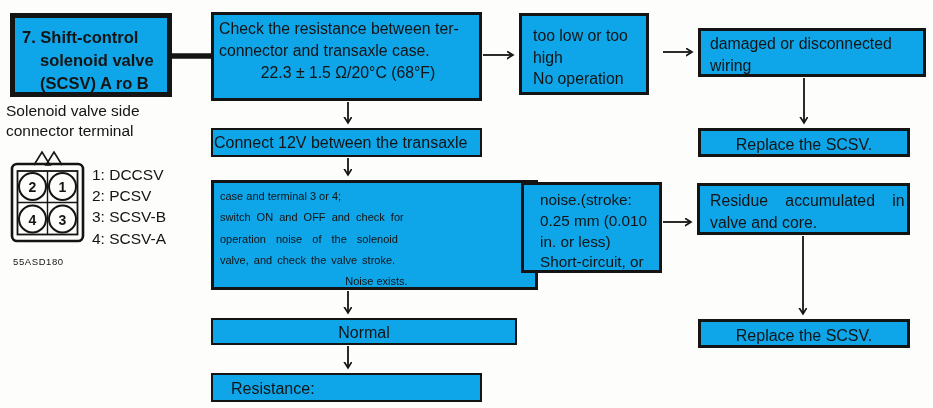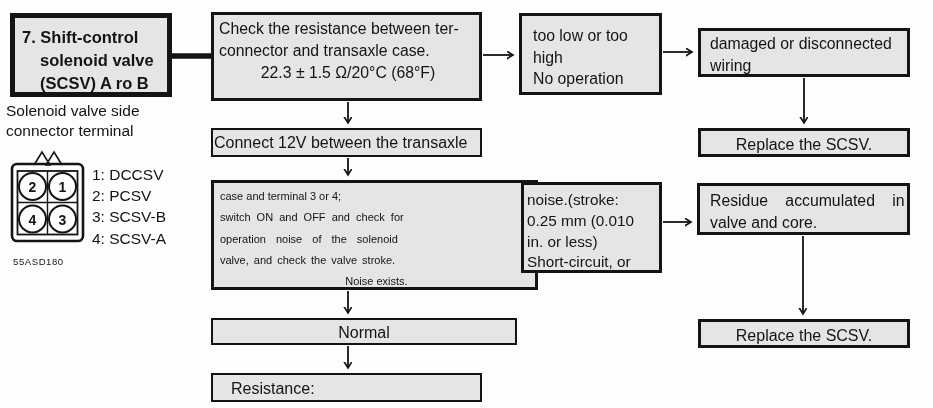--- a/index.html
+++ b/index.html
@@ -8,21 +8,21 @@
     width: 933px;
     height: 408px;
     background: #fdfdfb;
     font-family: "Liberation Sans", "DejaVu Sans", sans-serif;
     color: #141414;
     overflow: hidden;
   }
   .box {
     position: absolute;
     border: 3px solid #141414;
-    background: #e5e5e5;
+    background: #0ea5e9;
     box-sizing: border-box;
     font-size: 16px;
     line-height: 21.5px;
   }
   .box.thin { border-width: 2px; }
   .box.thick { border-width: 5px; }
   .ln { display: block; white-space: nowrap; }
   .center { text-align: center; }
 
   
@@ -39,25 +39,25 @@
   #check-box { left: 211px; top: 12px; width: 271px; height: 89px; padding: 3px 2px 0 5px; line-height: 21.8px; font-size: 15.8px; }
   #connect-box { left: 211px; top: 128px; width: 271px; height: 29px; border-width: 2px; padding: 2px 0 0 1px; font-size: 16px; overflow: hidden; }
   #operation-box { left: 211px; top: 180px; width: 327px; height: 110px; padding: 3px 2px 0 6px; line-height: 21.3px; font-size: 11px; }
   #operation-box .ws2 { word-spacing: 3px; }
   #operation-box .ws3 { word-spacing: 7px; }
   #operation-box .ws4 { word-spacing: 2px; }
   #normal-box { left: 211px; top: 318px; width: 306px; height: 27px; border-width: 2px; padding-top: 2px; font-size: 16px; }
   #resistance-box { left: 211px; top: 373px; width: 271px; height: 29px; border-width: 2px; padding: 3px 0 0 18px; font-size: 16px; }
 
   
-  #toolow-box { left: 519px; top: 13px; width: 143px; height: 82px; padding: 9px 0 0 11px; line-height: 21.5px; font-size: 15.8px; }
-  #noise-box { left: 521px; top: 182px; width: 141px; height: 91px; padding: 5px 0 0 3px; line-height: 20.8px; font-size: 15.3px; overflow: hidden; }
+  #toolow-box { left: 519px; top: 13px; width: 130px; height: 82px; padding: 9px 0 0 11px; line-height: 21.5px; font-size: 15.8px; }
+  #noise-box { left: 521px; top: 182px; width: 141px; height: 91px; padding: 5px 0 0 16px; line-height: 20.8px; font-size: 15.3px; overflow: hidden; }
 
   
-  #damaged-box { left: 698px; top: 28px; width: 212px; height: 49px; padding: 2px 0 0 9px; line-height: 22px; font-size: 15.8px; }
+  #damaged-box { left: 698px; top: 28px; width: 228px; height: 49px; padding: 2px 0 0 9px; line-height: 22px; font-size: 15.8px; }
   #replace1-box { left: 698px; top: 128px; width: 212px; height: 29px; padding-top: 3px; font-size: 16px; }
   #residue-box { left: 697px; top: 183px; width: 213px; height: 52px; padding: 4px 0 16px 10px; line-height: 22px; font-size: 15.8px; }
   #residue-box .just { word-spacing: 13px; }
   #replace2-box { left: 698px; top: 319px; width: 212px; height: 29px; padding-top: 3px; font-size: 16px; }
 
   #overlay { position: absolute; left: 0; top: 0; width: 933px; height: 408px; pointer-events: none; }
 </style>
 </head>
 <body>
 

